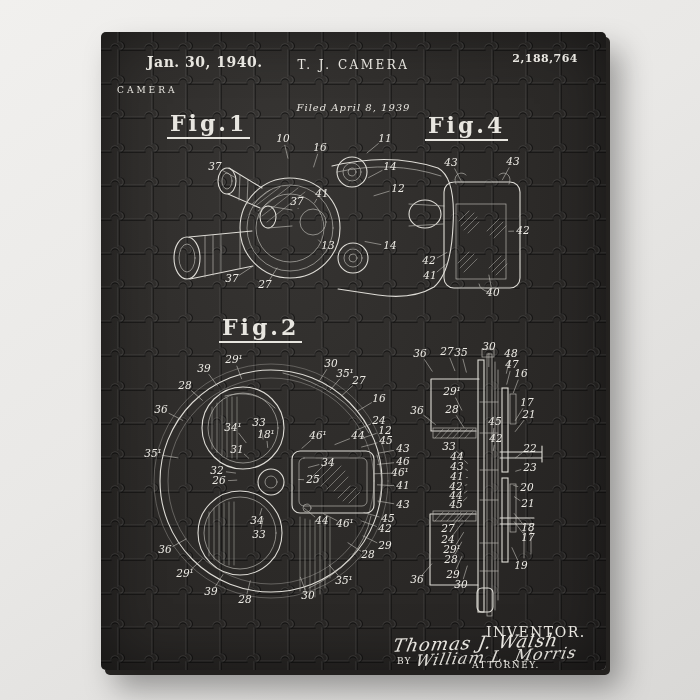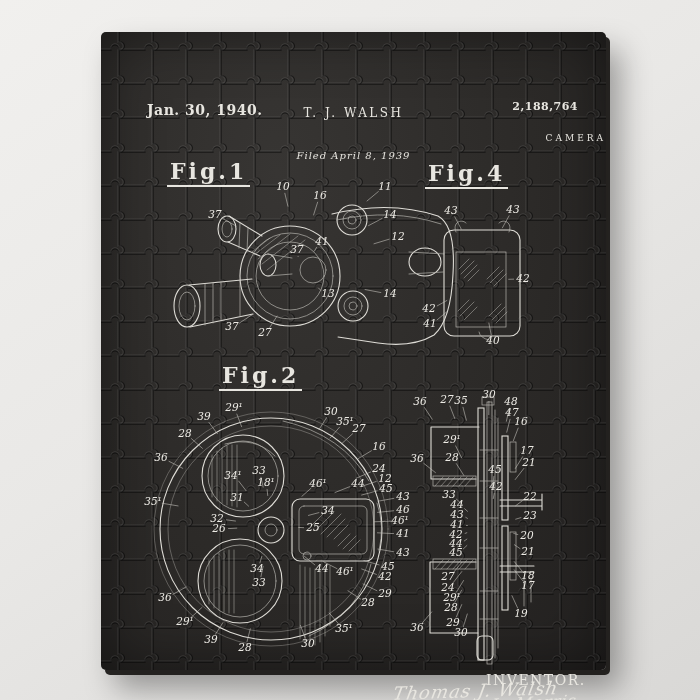--- a/index.html
+++ b/index.html
@@ -8,26 +8,26 @@
     background:linear-gradient(145deg,#f1f0ee 0%,#e9e8e6 45%,#d9d8d6 100%);
     font-family:"DejaVu Serif", serif;
   }
   .puzzle{
     position:absolute;left:101px;top:32px;width:505px;height:638px;
     border-radius:5px;
     background:radial-gradient(ellipse at 35% 22%,#373533 0%,#2c2a28 55%,#232120 100%);
     box-shadow:4px 5px 0 rgba(28,26,24,.95),14px 18px 30px rgba(0,0,0,.35),inset 0 0 60px rgba(0,0,0,.45);
   }
   .texture{position:absolute;inset:0;width:100%;height:100%;border-radius:5px;pointer-events:none;}
-  .content{position:absolute;inset:0;color:#e8e6e0;margin-top:48px;}
+  .content{position:absolute;inset:0;color:#e8e6e0;}
   .hdr{position:absolute;white-space:nowrap;}
   #date{left:46px;top:22px;font-size:14px;font-weight:bold;letter-spacing:.5px;}
   #number{right:28px;top:20px;font-size:11px;font-weight:bold;letter-spacing:.5px;}
   #inventor{left:0;right:0;top:26px;text-align:center;font-size:12px;letter-spacing:2.5px;}
-  #title{left:16px;right:0;top:53px;text-align:right;font-size:9px;letter-spacing:3px;}
+  #title{left:16px;right:0;top:53px;text-align:left;font-size:9px;letter-spacing:3px;}
   #filed{left:0;right:0;top:70px;text-align:center;font-size:10px;letter-spacing:1px;font-style:italic;}
   .figlabel{
     position:absolute;font-weight:bold;font-size:22px;letter-spacing:3px;
     border-bottom:2px solid #e8e6e0;padding:0 3px 1px;text-align:right;
   }
   #figlabel1{left:66px;top:78px;}
   #figlabel4{left:324px;top:80px;}
   #figlabel2{left:118px;top:282px;}
   #figlabel3{left:322px;top:280px;}
   svg.fig{position:absolute;overflow:visible;}
@@ -62,21 +62,21 @@
           <path d="M17 0 v10 c7 -1 7 9 0 8 v16" stroke="rgba(255,255,255,0.09)"></path>
         </g>
       </pattern>
     </defs>
     <rect width="100%" height="100%" fill="url(#jig)" rx="5"></rect>
   </svg>
 
   <div class="content">
 
     <div class="hdr" id="date">Jan. 30, 1940.</div>
-    <div class="hdr" id="inventor">T. J. WALSH</div>
+    <div class="hdr" id="inventor">T. J. CAMERA</div>
     <div class="hdr" id="number">2,188,764</div>
     <div class="hdr" id="title">CAMERA</div>
     <div class="hdr" id="filed">Filed April 8, 1939</div>
 
     <div class="figlabel" id="figlabel1">Fig.1</div>
     <div class="figlabel" id="figlabel4">Fig.4</div>
     <div class="figlabel" id="figlabel2">Fig.2</div>
 
     <svg id="fig1" class="fig" viewBox="161 132 310 185" xmlns="http://www.w3.org/2000/svg">
       <g class="sketch">

